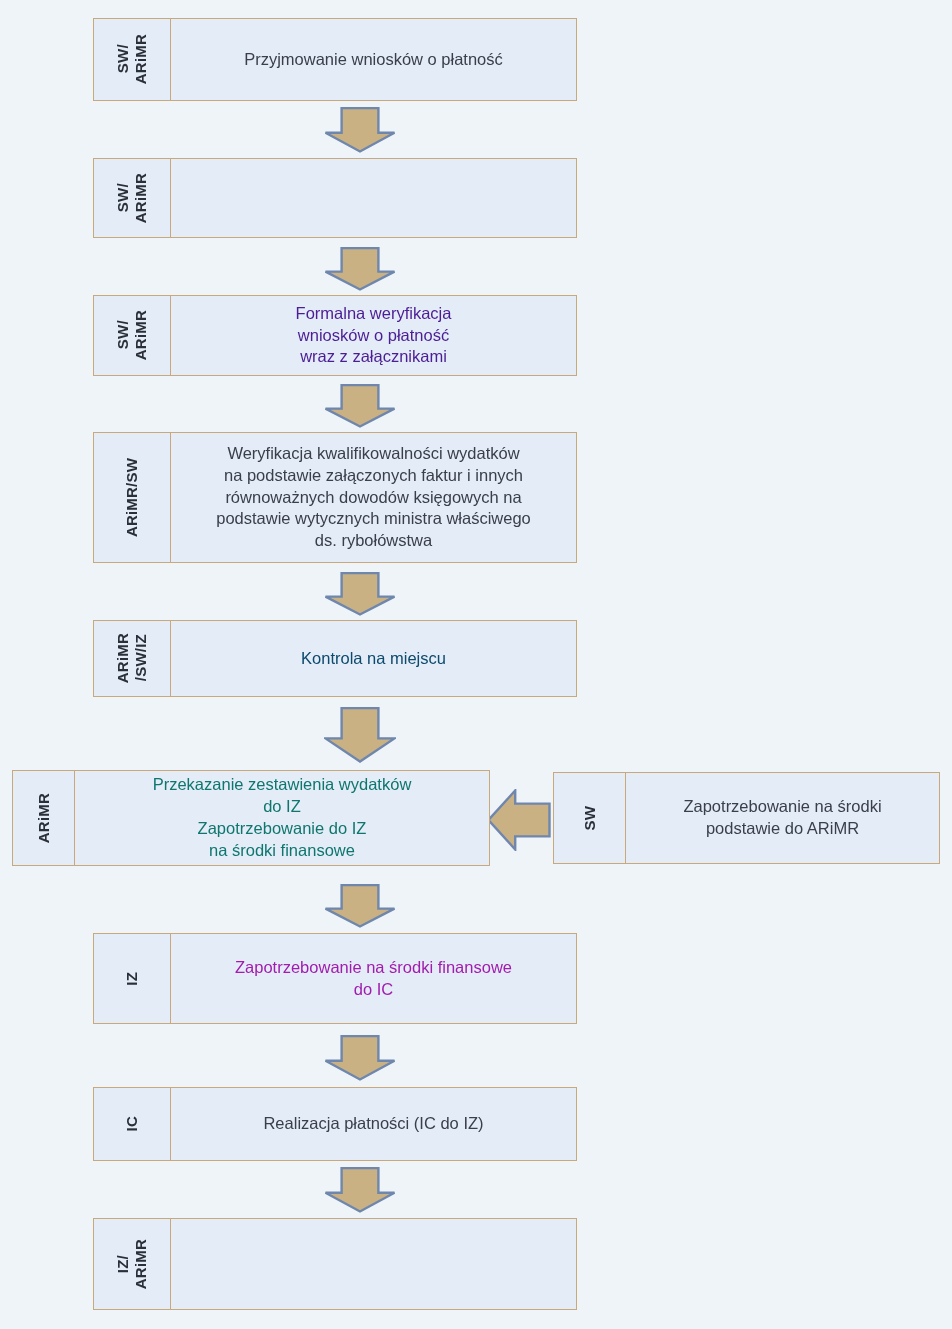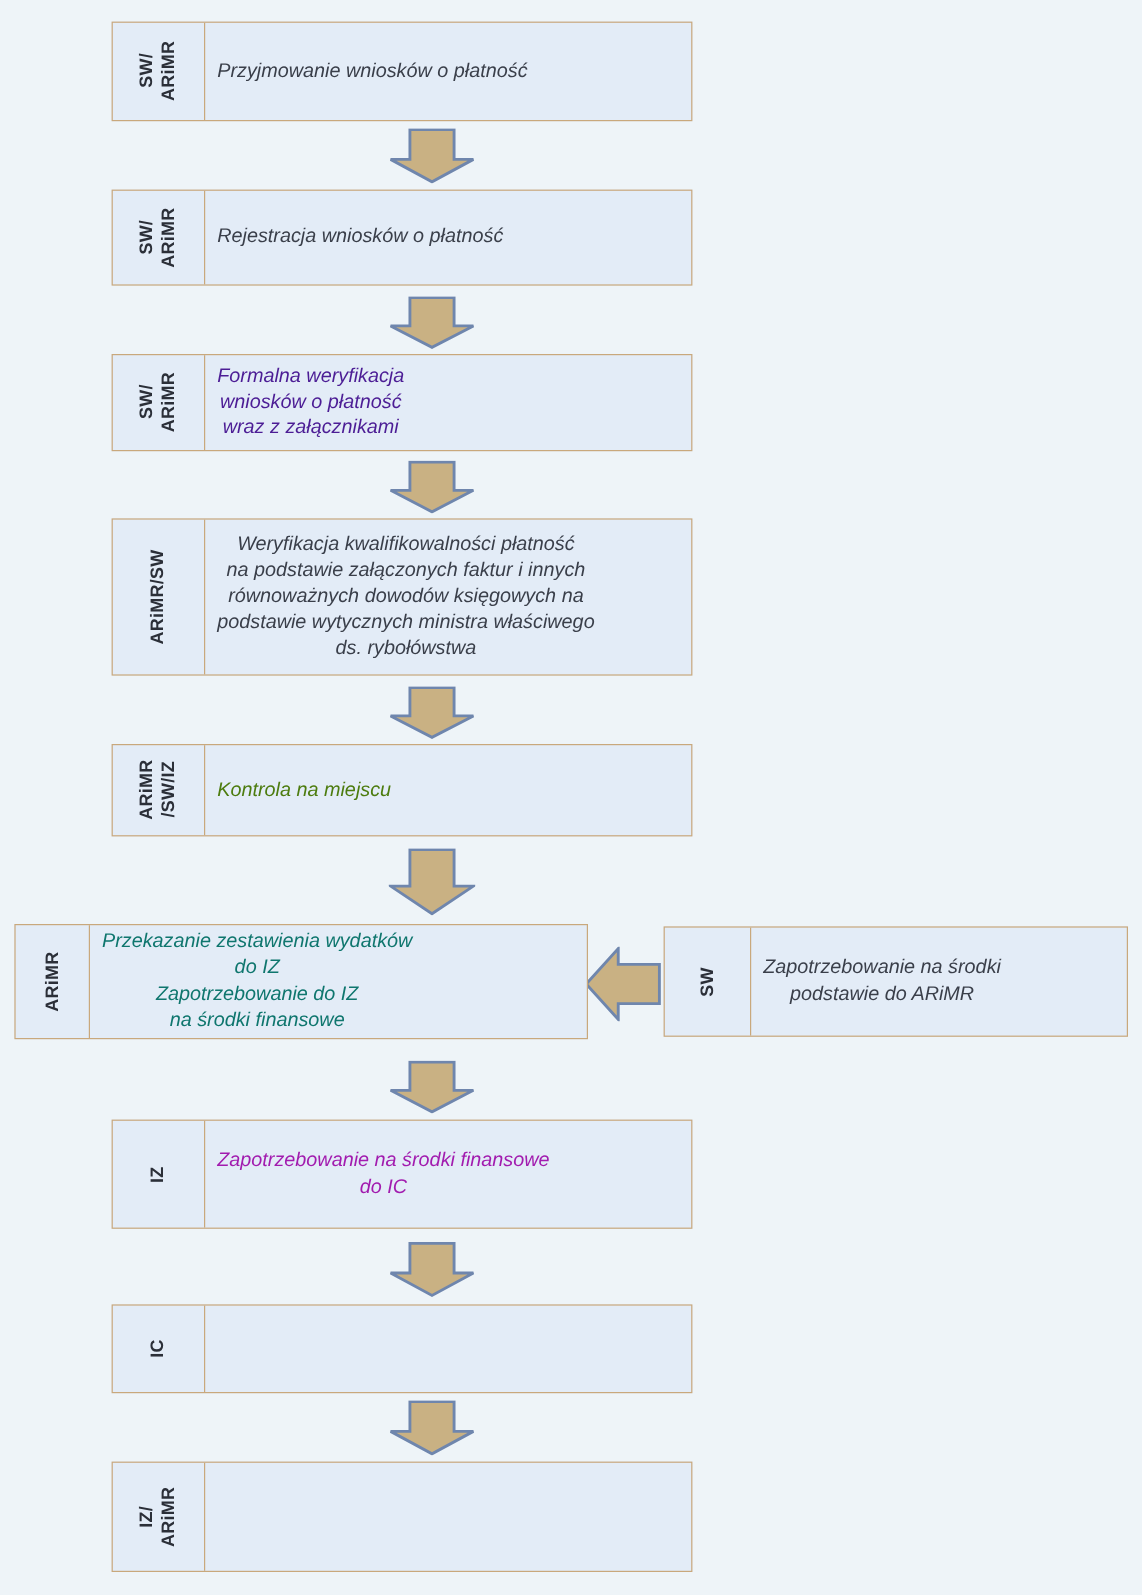--- a/index.html
+++ b/index.html
@@ -49,23 +49,23 @@
     color: #2b2f38;
     letter-spacing: 0.2px;
     line-height: 1.18;
     text-align: center;
     white-space: pre;
   }
   .node-body {
     flex: 1 1 auto;
     display: flex;
     align-items: center;
+    justify-content: center;
     padding: 4px 10px;
     box-sizing: border-box;
-    font-style: italic;
   }
   .node-body-text {
     font-size: 16.5px;
     color: #3a3f4a;
     text-align: center;
     line-height: 1.32;
     white-space: pre-line;
   }
 
   
@@ -130,54 +130,51 @@
       </div>
       <div class="node-body">
         <span class="node-body-text" style="color: rgb(58, 63, 74);">Przyjmowanie wniosków o płatność</span>
       </div>
     </div>
     <div class="node" style="left: 93px; top: 158px; width: 484px; height: 80px; border-color: rgb(201, 168, 124); background: rgb(227, 236, 247);">
       <div class="node-label" style="flex-basis: 77px; border-right-color: rgb(201, 168, 124);">
         <span class="node-label-text" style="color: rgb(43, 47, 56);">SW/
 ARiMR</span>
       </div>
-      <div class="node-body">
-        <span class="node-body-text" style="color: rgb(58, 63, 74);">Rejestracja wniosków o płatność</span>
-      </div>
     </div>
     <div class="node" style="left: 93px; top: 295px; width: 484px; height: 81px; border-color: rgb(201, 168, 124); background: rgb(227, 236, 247);">
       <div class="node-label" style="flex-basis: 77px; border-right-color: rgb(201, 168, 124);">
         <span class="node-label-text" style="color: rgb(43, 47, 56);">SW/
 ARiMR</span>
       </div>
       <div class="node-body">
         <span class="node-body-text" style="color: #4c1d95;">Formalna weryfikacja
 wniosków o płatność
 wraz z załącznikami</span>
       </div>
     </div>
     <div class="node" style="left: 93px; top: 432px; width: 484px; height: 131px; border-color: rgb(201, 168, 124); background: rgb(227, 236, 247);">
       <div class="node-label" style="flex-basis: 77px; border-right-color: rgb(201, 168, 124);">
         <span class="node-label-text" style="color: rgb(43, 47, 56);">ARiMR/SW</span>
       </div>
       <div class="node-body">
-        <span class="node-body-text" style="color: rgb(58, 63, 74);">Weryfikacja kwalifikowalności płatność
+        <span class="node-body-text" style="color: rgb(58, 63, 74);">Weryfikacja kwalifikowalności wydatków
 na podstawie załączonych faktur i innych
 równoważnych dowodów księgowych na
 podstawie wytycznych ministra właściwego
 ds. rybołówstwa</span>
       </div>
     </div>
     <div class="node" style="left: 93px; top: 620px; width: 484px; height: 77px; border-color: rgb(201, 168, 124); background: rgb(227, 236, 247);">
       <div class="node-label" style="flex-basis: 77px; border-right-color: rgb(201, 168, 124);">
         <span class="node-label-text" style="color: rgb(43, 47, 56);">ARiMR
 /SW/IZ</span>
       </div>
       <div class="node-body">
-        <span class="node-body-text" style="color: #4d7c0f;">Kontrola na miejscu</span>
+        <span class="node-body-text" style="color: #0c4a6e;">Kontrola na miejscu</span>
       </div>
     </div>
     <div class="node" style="left: 12px; top: 770px; width: 478px; height: 96px; border-color: rgb(201, 168, 124); background: rgb(227, 236, 247);">
       <div class="node-label" style="flex-basis: 62px; border-right-color: rgb(201, 168, 124);">
         <span class="node-label-text" style="color: rgb(43, 47, 56);">ARiMR</span>
       </div>
       <div class="node-body">
         <span class="node-body-text" style="color: #0f766e;">Przekazanie zestawienia wydatków
 do IZ
 Zapotrzebowanie do IZ
@@ -199,20 +196,23 @@
       </div>
       <div class="node-body">
         <span class="node-body-text" style="color: #a21caf;">Zapotrzebowanie na środki finansowe
 do IC</span>
       </div>
     </div>
     <div class="node" style="left: 93px; top: 1087px; width: 484px; height: 74px; border-color: rgb(201, 168, 124); background: rgb(227, 236, 247);">
       <div class="node-label" style="flex-basis: 77px; border-right-color: rgb(201, 168, 124);">
         <span class="node-label-text" style="color: rgb(43, 47, 56);">IC</span>
       </div>
+      <div class="node-body">
+        <span class="node-body-text" style="color: rgb(58, 63, 74);">Realizacja płatności (IC do IZ)</span>
+      </div>
     </div>
     <div class="node" style="left: 93px; top: 1218px; width: 484px; height: 92px; border-color: rgb(201, 168, 124); background: rgb(227, 236, 247);">
       <div class="node-label" style="flex-basis: 77px; border-right-color: rgb(201, 168, 124);">
         <span class="node-label-text" style="color: rgb(43, 47, 56);">IZ/
 ARiMR</span>
       </div>
     </div>
   </div>
 
 </body></html>

